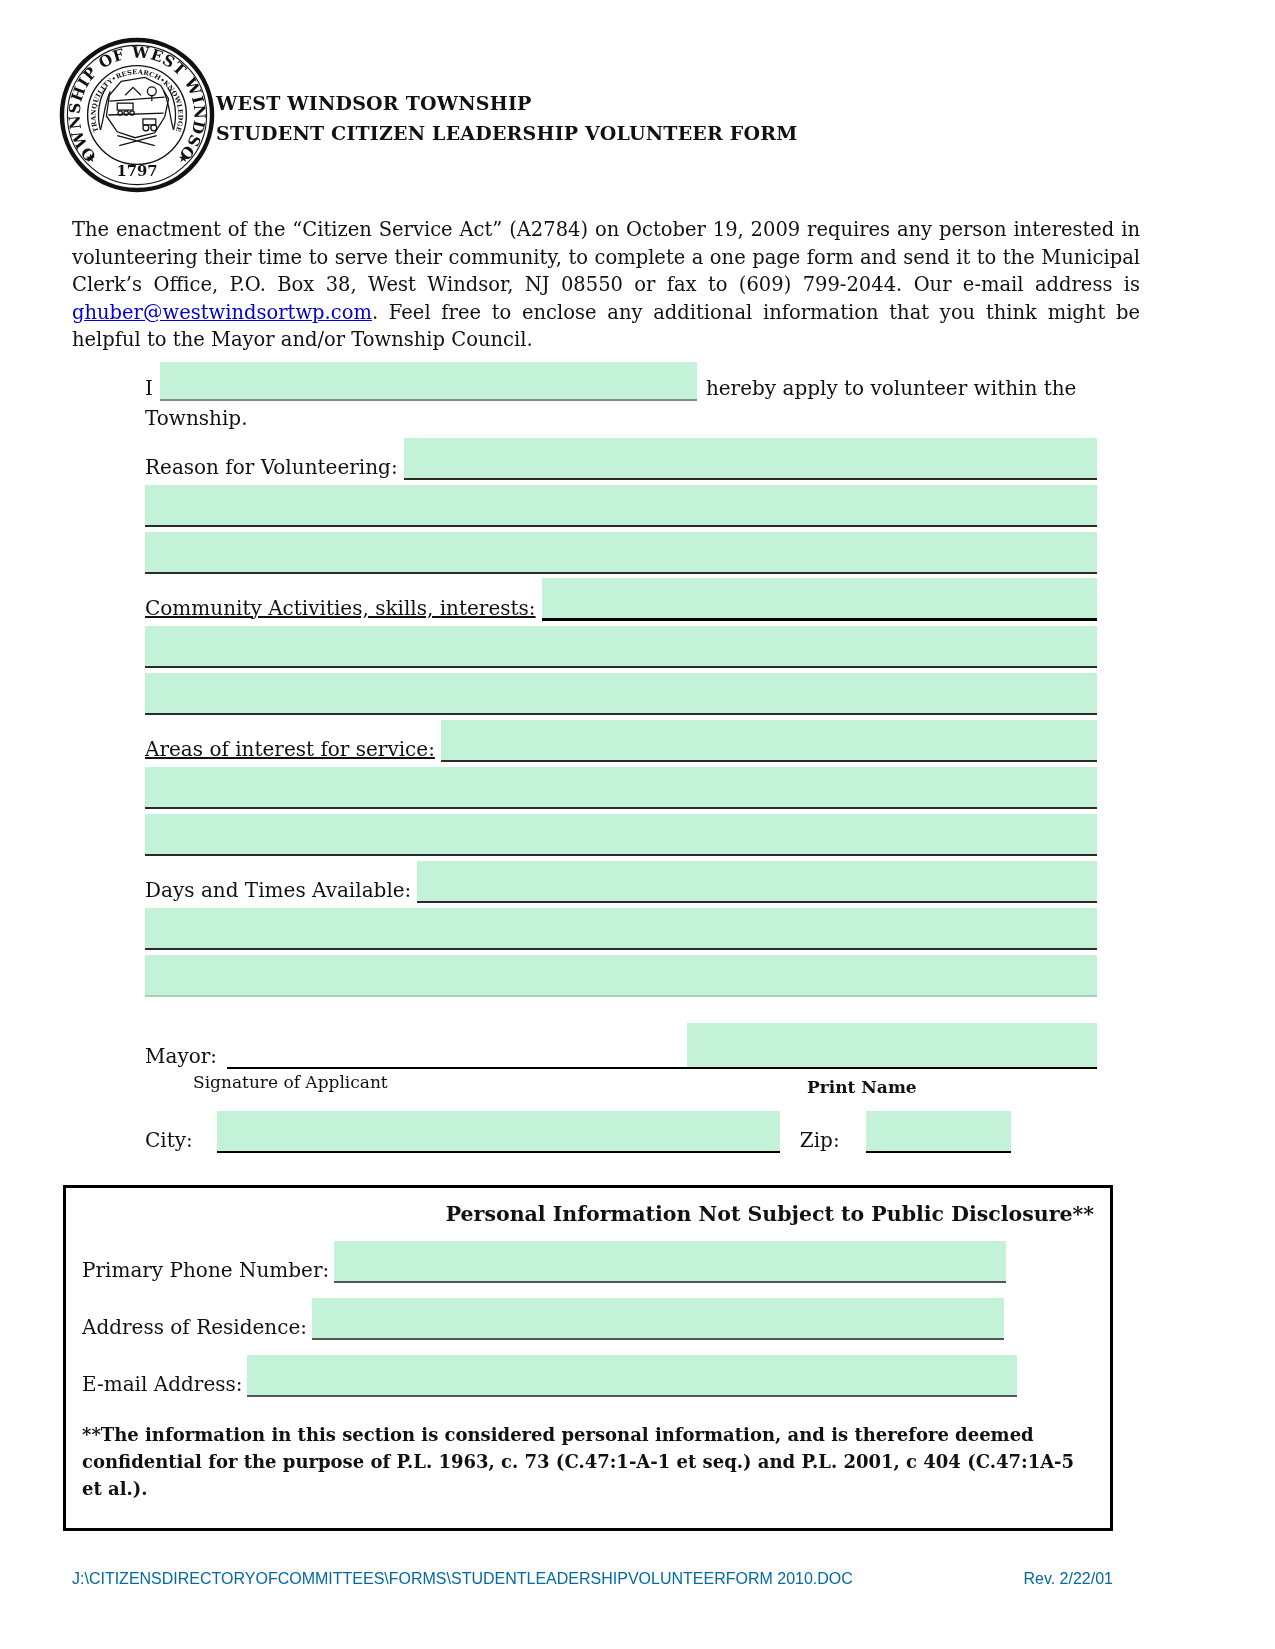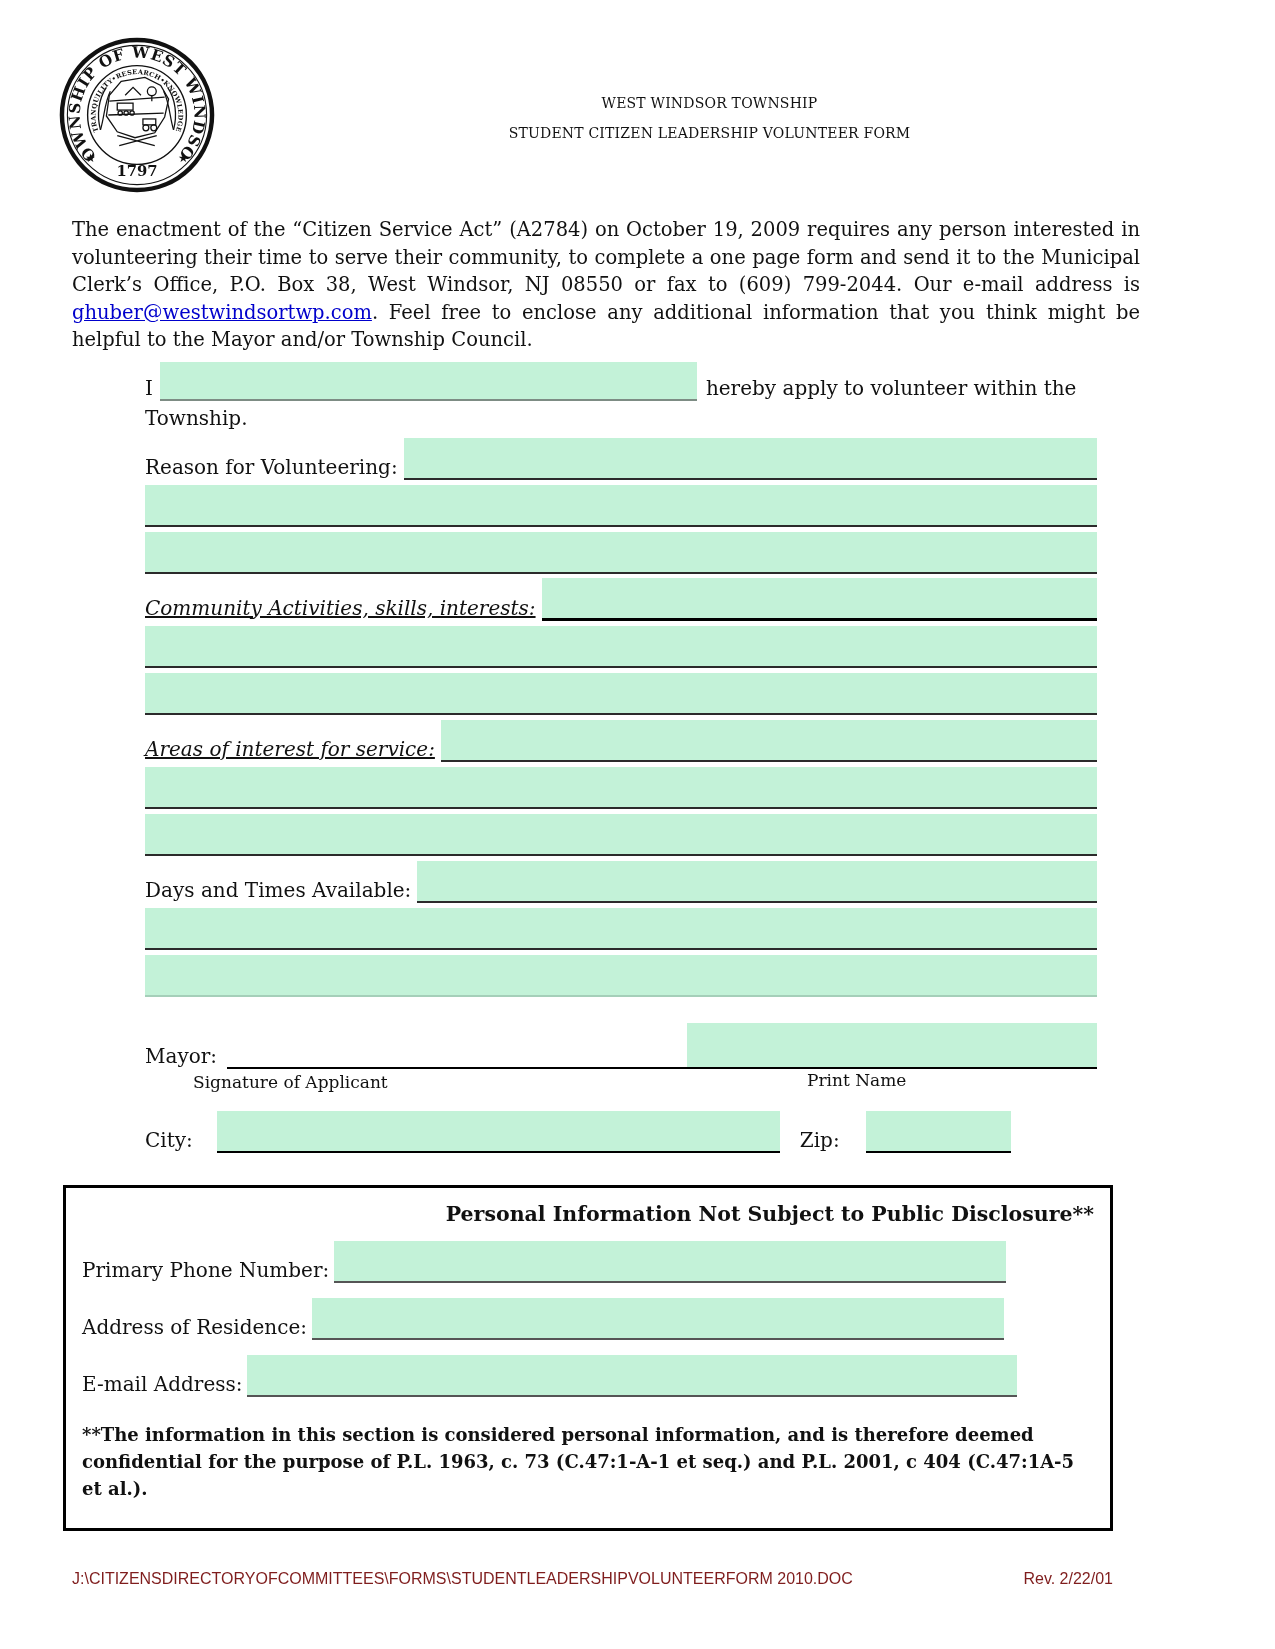--- a/index.html
+++ b/index.html
@@ -4,50 +4,50 @@
 <style>
   html,body { margin:0; padding:0; background:#e8e8e8; }
   .page {
     width:1275px; height:1649px; margin:0 auto; position:relative;
     background:#ffffff; font-family:"DejaVu Serif", serif; color:#111;
     overflow:hidden; box-sizing:border-box;
   }
   
   .hdr { display:flex; padding:36px 72px 0 58px; }
   .seal { width:158px; height:158px; flex:0 0 auto; }
-  .titles { flex:1; text-align:center; padding-top:52px; font-weight:normal;
-            font-size:14px; line-height:30px; letter-spacing:.2px; }
+  .titles { flex:1; text-align:left; padding-top:52px; font-weight:bold;
+            font-size:19px; line-height:30px; letter-spacing:.2px; }
   
   .intro { margin:22px 135px 0 72px; font-size:19.5px; line-height:27.5px;
            text-align:justify; }
   .maillink { color:var(--link-blue,#0000cc); text-decoration:underline; cursor:pointer; }
   
   .formbody { margin-left:145px; width:952px; }
   .flbl { white-space:nowrap; }
-  .u { text-decoration:underline;font-style:italic; }
+  .u { text-decoration:underline; }
   .applyrow { display:flex; align-items:flex-end; margin-top:9px; height:38px; font-size:20px; }
   .applyrow .flbl { padding-bottom:1px; }
   .applyfill { flex:0 0 537px; height:37px; background:var(--field-highlight,#c3f2d8);
                border-bottom:2px solid #7d8c84; margin:0 9px 0 7px; }
   .township { font-size:20px; margin-top:5px; height:27px; }
   .frow { display:flex; align-items:flex-end; height:47px; font-size:20px; }
   .frow .flbl { padding:0 6px 1px 0; }
   .fill { flex:1; height:40px; background:var(--field-highlight,#c3f2d8);
           border-bottom:2px solid #2b2b2b; }
   .fill.dark { border-bottom:3px solid #000; }
   .fill.lite { border-bottom:2px solid #a5cfb9; }
   
   .namerow { display:flex; align-items:flex-end; margin-top:26px; font-size:20px; height:46px; }
   .namerow .flbl { padding-bottom:1px; }
   .nameline { flex:1; margin-left:10px; height:44px; border-bottom:2px solid #000; position:relative; }
   .namegreen { position:absolute; right:0; top:0; width:410px; height:44px;
                background:var(--field-highlight,#c3f2d8); }
   .captions { position:relative; height:28px; font-size:17px; }
   .cap.sig { position:absolute; left:48px; top:3px;text-align:right; }
-  .cap.pn  { position:absolute; left:662px; top:1px; }
+  .cap.pn  { position:absolute; left:662px; top:8px;font-weight:bold; }
   
   .cityrow { display:flex; align-items:flex-end; margin-top:12px; font-size:20px; height:44px;gap:16px; }
   .cityrow .flbl { padding-bottom:1px; }
   .cityfill { flex:0 0 563px; height:40px; margin-left:8px; border-bottom:2px solid #000; }
   .ziplbl { margin-left:4px; }
   .zipfill { flex:0 0 145px; height:40px; margin-left:10px; border-bottom:2px solid #000; }
   
   .pbox { margin:32px 0 0 63px; width:1050px; border:3px solid #000;
           box-sizing:border-box; padding:14px 16px 26px 16px; }
   .pbox-h { font-weight:bold; font-size:20.5px;text-align:right; }
@@ -55,21 +55,21 @@
   .prow .plbl { white-space:nowrap; padding:0 5px 1px 0; }
   .pfill { height:40px; background:var(--field-highlight,#c3f2d8); border-bottom:2px solid #555; }
   .phonefill { flex:0 0 672px; }
   .addrfill  { flex:0 0 692px; }
   .emailfill { flex:0 0 770px; }
   .note { margin:24px 0 0 0; font-weight:bold; font-size:18px; line-height:27px;
           white-space:pre-wrap; }
   
   .footer { position:absolute; left:72px; right:162px; top:1570px;
             display:flex; justify-content:space-between;
-            font-family:"Liberation Sans", sans-serif; font-size:16px; color:#7f1d1d; }
+            font-family:"Liberation Sans", sans-serif; font-size:16px; color:#0369a1; }
 </style>
 </head>
 <body>
 
 <div class="page">
 
   <div class="hdr">
     <svg class="seal" viewBox="0 0 160 160" role="img">
       <defs>
         <path id="arcBig" d="M 39,121 A 58,58 0 1 1 121,121"></path>

